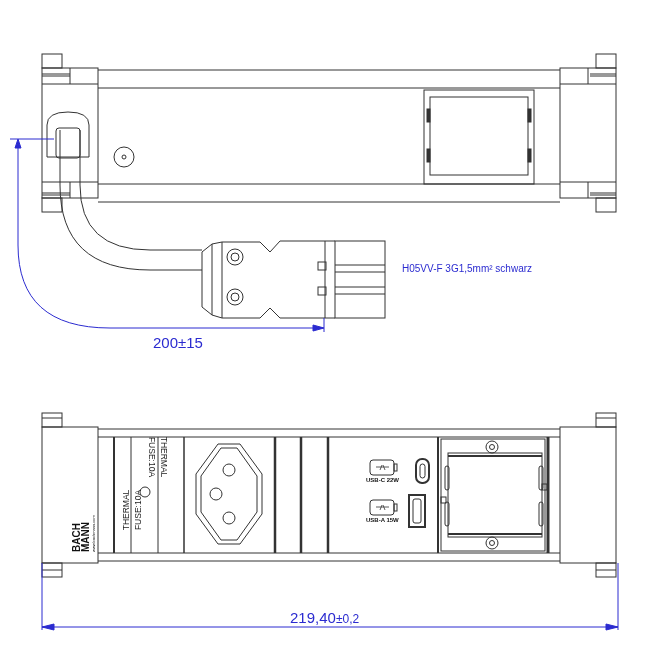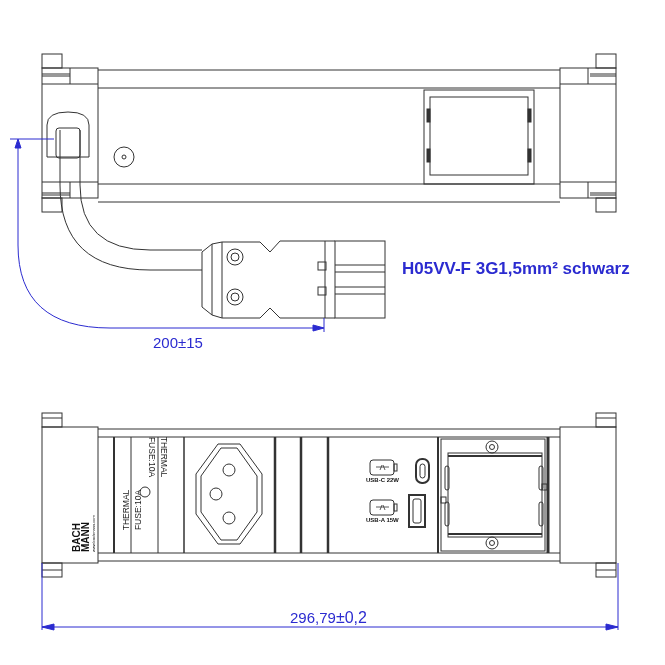--- a/index.html
+++ b/index.html
@@ -1,22 +1,22 @@
 <!DOCTYPE html>
 <html><head>
 <meta charset="utf-8">
 <style>
   html, body { margin: 0; padding: 0; background: #ffffff; }
   body { width: 665px; height: 665px; position: relative; overflow: hidden; font-family: "Liberation Sans", sans-serif; }
   svg { position: absolute; left: 0; top: 0; }
   .lbl { position: absolute; color: #2b2bd0; font-family: "Liberation Sans", sans-serif; white-space: nowrap; }
-  .note { left: 402px; top: 259px; font-size: 17px; line-height: 19px; font-weight: bold; }
+  .note { left: 402px; top: 259px; font-size: 10px; line-height: 19px; }
   .dim1 { left: 153px; top: 334px; font-size: 15px; text-align: right; }
   .dim2 { left: 290px; top: 609px; font-size: 15px; }
-  .dim2 small { font-size: 16px; }
+  .dim2 small { font-size: 12px; }
   .tiny { position: absolute; font-size: 6px; color: #111; font-weight: bold; white-space: nowrap; }
   .rot { position: absolute; transform-origin: center center; white-space: nowrap; color: #222; font-size: 8.5px; }
   .brand { position: absolute; font-weight: bold; font-size: 10px; line-height: 9px; color: #111; transform: rotate(-90deg); transform-origin: left top; }
 </style>
 </head>
 <body>
 
 <svg width="665" height="665" viewBox="0 0 665 665">
   <g fill="none" stroke="#333" stroke-width="1">
 
@@ -184,14 +184,14 @@
 
 <div class="rot" style="left:106px; top:505px; transform: rotate(-90deg);"><span>THERMAL</span></div>
 <div class="rot" style="left:118px; top:505px; transform: rotate(-90deg);"><span>FUSE:10A</span></div>
 <div class="rot" style="left:144px; top:452px; transform: rotate(90deg);"><span>THERMAL</span></div>
 <div class="rot" style="left:132px; top:452px; transform: rotate(90deg);"><span>FUSE:10A</span></div>
 
 <div class="tiny" style="left:366px; top:477px;">USB-C 22W</div>
 <div class="tiny" style="left:366px; top:517px;">USB-A 15W</div>
 
 <div class="lbl dim2">
-  <span>296,79</span><small>±0,2</small>
+  <span>219,40</span><small>±0,2</small>
 </div>
 
 </body></html>

